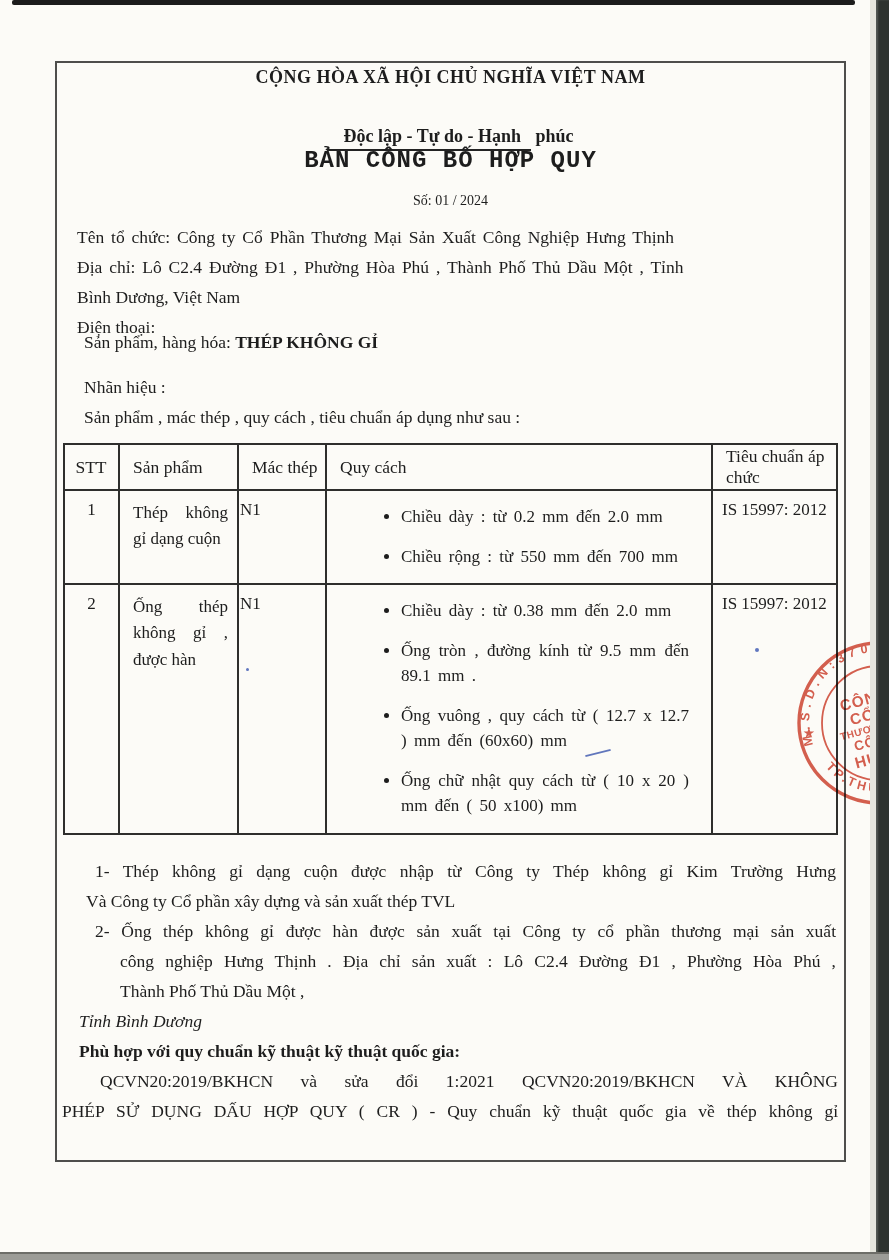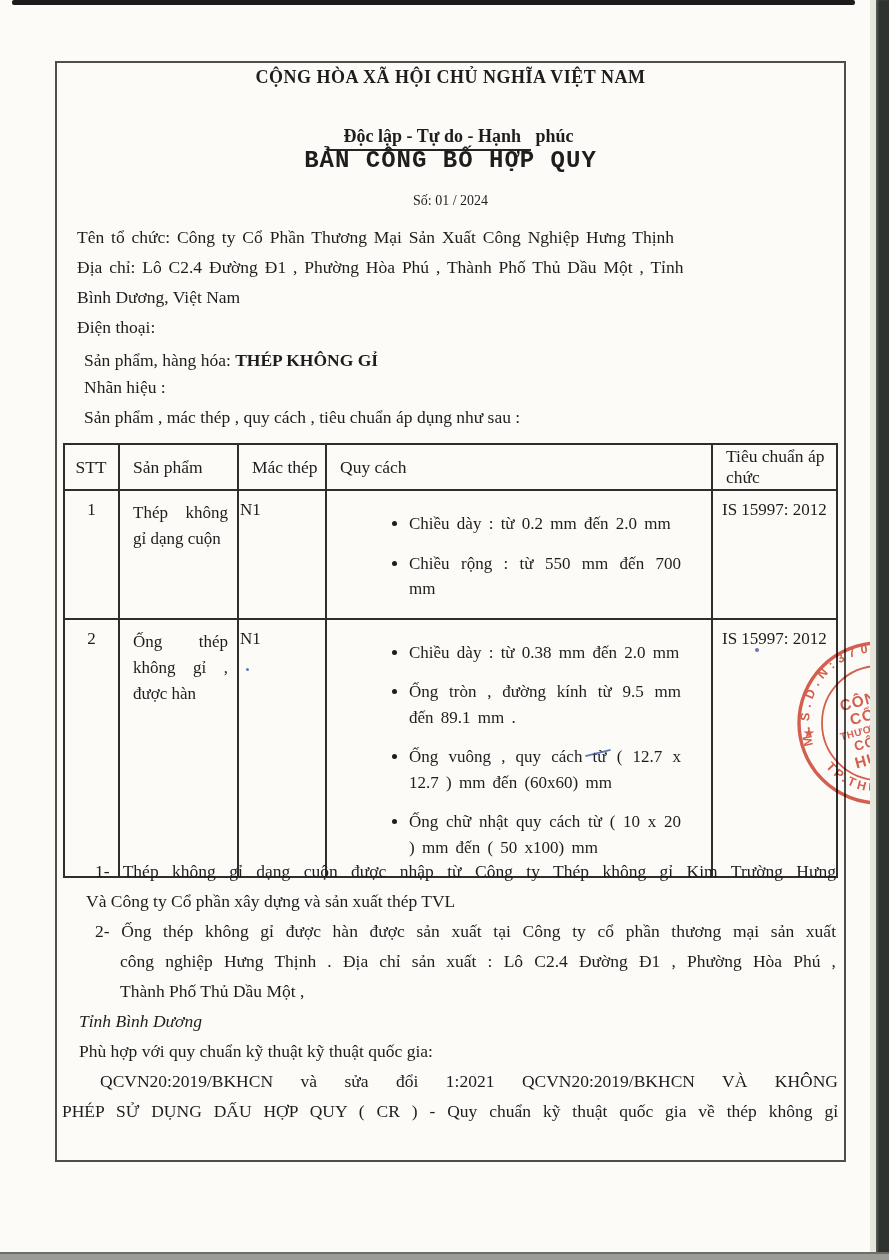--- a/index.html
+++ b/index.html
@@ -29,21 +29,21 @@
   .doc-table th, .doc-table td { border:2px solid #2e2e2c; font-weight:400; vertical-align:top; }
   .doc-table thead tr { height:44px; }
   .doc-table thead th { vertical-align:middle; text-align:left; padding-left:13px; font-size:17.5px; }
   .doc-table thead th.c { text-align:center; padding-left:0; }
   tr.row-1 { height:93px; }
   tr.row-2 { height:238px; }
   td.stt { text-align:center; padding-top:9px; }
   td.product { padding:9px 9px 0 13px; text-align:justify; line-height:1.55;margin-top:20px; }
   td.grade { text-align:left; padding-top:9px; }
   td.specs { padding:4px 14px 0 20px; }
-  td.specs ul { margin:16px; padding-left:46px; }
+  td.specs ul { margin:8px; padding-left:46px; }
   td.specs li { text-align:justify; margin:9px 0 14px; line-height:1.5; word-spacing:3px; max-width:314px; }
   td.standard { padding:9px 5px 0 9px; }
 
   
   .stamp { position:absolute; left:779px; top:623px; width:200px; height:200px; z-index:20; opacity:.88; mix-blend-mode:multiply; }
   .stamp text, .stamp textPath { font-family:"Liberation Sans", sans-serif; font-weight:700; fill:#d14a38; }
 
   .pen-dot { position:absolute; width:4px; height:4px; border-radius:50%; background:#3a55b0; opacity:.8; z-index:21; }
   .pen-stroke { position:absolute; width:26px; height:2px; background:#2d49a8; transform:rotate(-14deg); opacity:.75; z-index:21; }
 </style>
@@ -67,21 +67,21 @@
 
   <div class="line center b" style="top:146px; font-size:24px; letter-spacing:1px;font-family:Liberation Mono, monospace;">BẢN CÔNG BỐ HỢP QUY</div>
 
   <div class="line center" style="top:192px; font-size:14px;">Số: 01 / 2024</div>
 
   <div class="line" style="top:227px; left:77px; word-spacing:2.5px;">Tên tổ chức: Công ty Cổ Phần Thương Mại Sản Xuất Công Nghiệp Hưng Thịnh</div>
   <div class="line" style="top:257px; left:77px; word-spacing:2.5px;">Địa chỉ: Lô C2.4 Đường Đ1 , Phường Hòa Phú , Thành Phố Thủ Dầu Một , Tỉnh</div>
   <div class="line" style="top:287px; left:77px;">Bình Dương, Việt Nam</div>
   <div class="line" style="top:317px; left:77px;">Điện thoại:</div>
 
-  <div class="line" style="top:350px; left:84px;">
+  <div class="line" style="top:332px; left:84px;">
     <span>Sản phẩm, hàng hóa: </span><span class="b">THÉP KHÔNG GỈ</span>
   </div>
   <div class="line" style="top:377px; left:84px;">Nhãn hiệu :</div>
   <div class="line" style="top:407px; left:84px;">Sản phẩm , mác thép , quy cách , tiêu chuẩn áp dụng như sau :</div>
 
   <table class="doc-table">
     <colgroup>
       <col style="width:55px">
         <col style="width:119px">
         <col style="width:88px">
@@ -126,21 +126,21 @@
       </tr>
     </tbody>
   </table>
 
   <div class="line just" style="top:861px; left:95px; width:741px;">1- Thép không gỉ dạng cuộn được nhập từ Công ty Thép không gỉ Kim Trường Hưng</div>
   <div class="line" style="top:891px; left:86px;">Và Công ty Cổ phần xây dựng và sản xuất thép TVL</div>
   <div class="line just" style="top:921px; left:95px; width:741px;">2- Ống thép không gỉ được hàn được sản xuất tại Công ty cổ phần thương mại sản xuất</div>
   <div class="line just" style="top:951px; left:120px; width:716px;">công nghiệp Hưng Thịnh . Địa chỉ sản xuất : Lô C2.4 Đường Đ1 , Phường Hòa Phú ,</div>
   <div class="line" style="top:981px; left:120px;">Thành Phố Thủ Dầu Một ,</div>
   <div class="line" style="top:1011px; left:79px;font-style:italic;">Tỉnh Bình Dương</div>
-  <div class="line" style="top:1041px; left:79px;">Phù hợp với quy chuẩn kỹ thuật kỹ thuật quốc gia:</div>
+  <div class="line" style="top:1041px; left:79px;font-weight:bold;">Phù hợp với quy chuẩn kỹ thuật kỹ thuật quốc gia:</div>
   <div class="line just" style="top:1071px; left:100px; width:738px;">QCVN20:2019/BKHCN và sửa đổi 1:2021 QCVN20:2019/BKHCN VÀ KHÔNG</div>
   <div class="line just" style="top:1101px; left:62px; width:776px;">PHÉP SỬ DỤNG DẤU HỢP QUY ( CR ) -  Quy chuẩn kỹ thuật quốc gia về thép không gỉ</div>
 
   <div class="pen-dot" style="left:755px; top:648px;"></div>
   <div class="pen-stroke" style="left:585px; top:752px;"></div>
   <div class="pen-dot" style="left:246px; top:668px; width:3px; height:3px;"></div>
 
   <svg class="stamp" viewBox="0 0 200 200">
     <circle cx="100" cy="100" r="80" fill="none" stroke="#d14a38" stroke-width="3.4"></circle>
     <circle cx="100" cy="100" r="57" fill="none" stroke="#d14a38" stroke-width="1.8"></circle>

